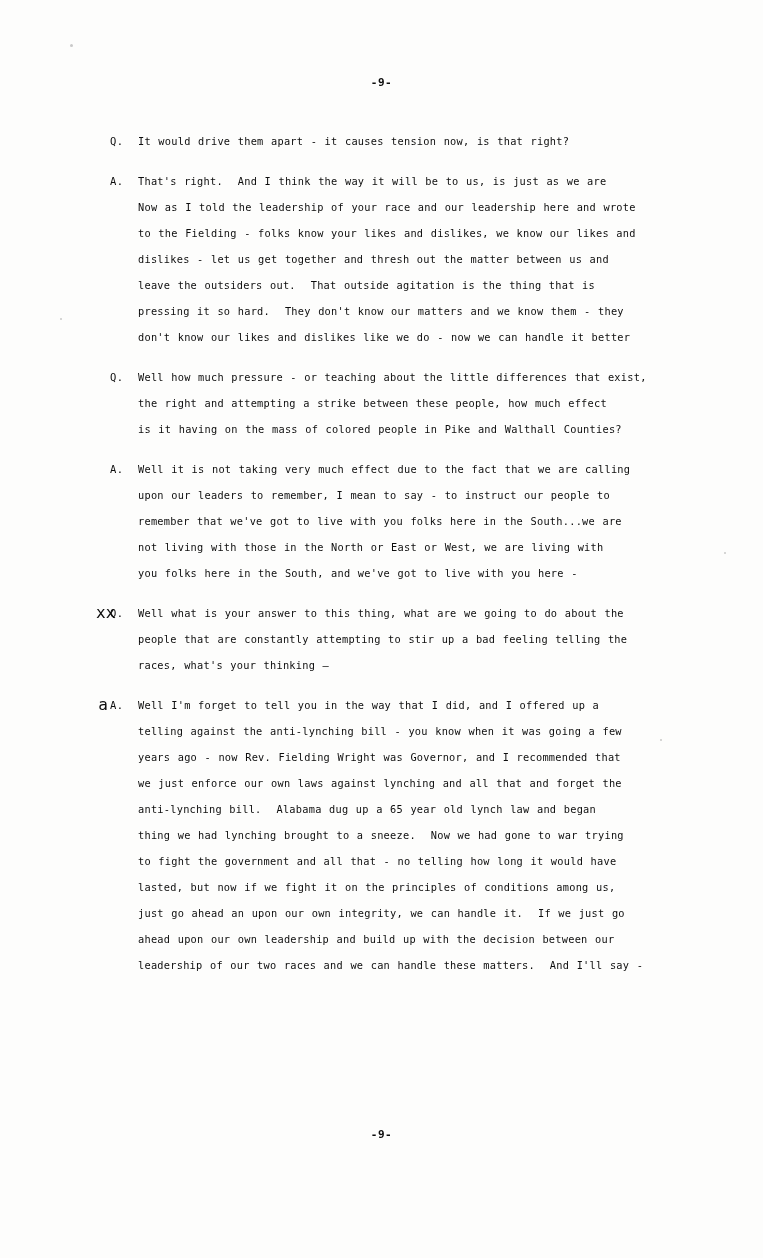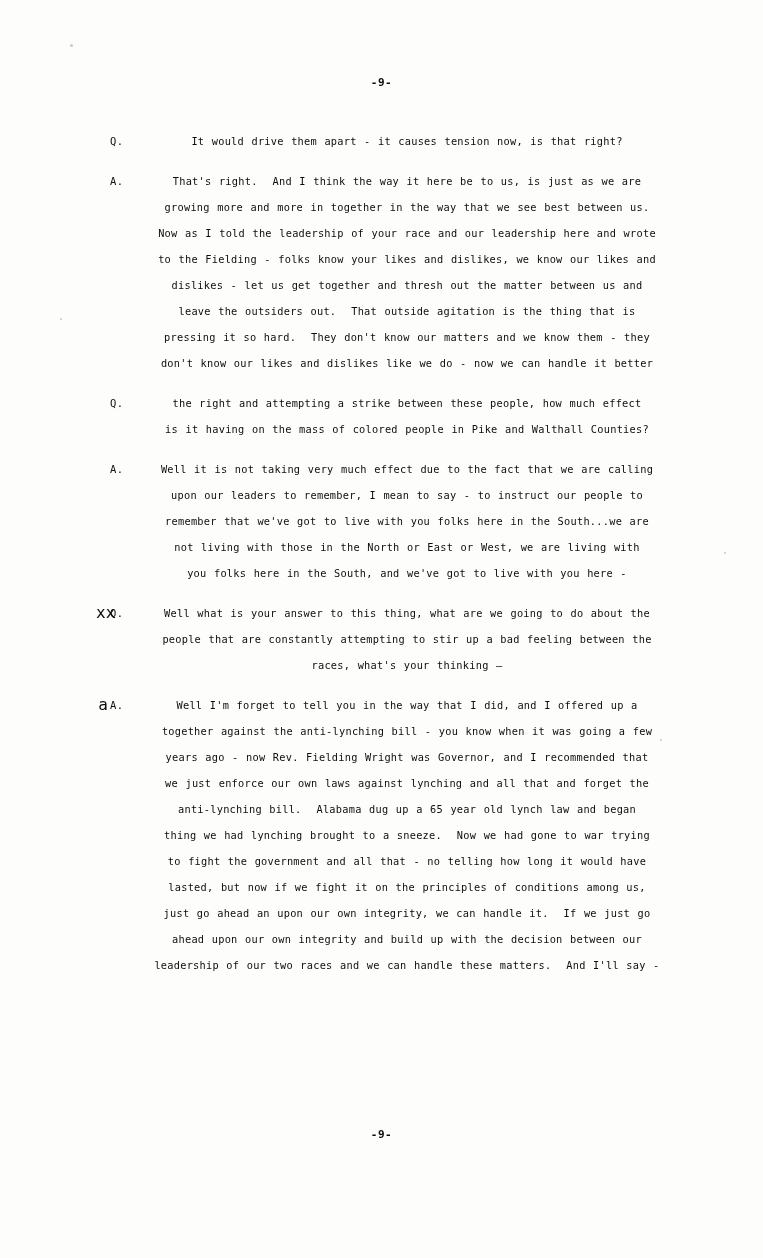--- a/index.html
+++ b/index.html
@@ -61,21 +61,20 @@
   }
   .speaker {
     width: 28px;
     flex: 0 0 28px;
     font-size: 10.5px;
     line-height: 26px;
     letter-spacing: 0.4px;
   }
   .lines {
     flex: 1 1 auto;
-    text-align: center;
   }
   .line {
     font-size: 10.3px;
     line-height: 26px;
     letter-spacing: 0.25px;
     white-space: pre-wrap;
     word-spacing: 1px;
   }
   .speck {
     position: absolute;
@@ -106,35 +105,35 @@
       <div class="speaker">Q.</div>
       <div class="lines">
         <div class="line">It would drive them apart - it causes tension now, is that right?</div>
       </div>
     </div>
 
     <div class="qa">
       <div class="marginal"></div>
       <div class="speaker">A.</div>
       <div class="lines">
-        <div class="line">That's right.  And I think the way it here be to us, is just as we are</div>
-        <div class="line">growing more and more in together in the way that we see best between us.</div>
+        <div class="line">That's right.  And I think the way it will be to us, is just as we are</div>
         <div class="line">Now as I told the leadership of your race and our leadership here and wrote</div>
         <div class="line">to the Fielding - folks know your likes and dislikes, we know our likes and</div>
         <div class="line">dislikes - let us get together and thresh out the matter between us and</div>
         <div class="line">leave the outsiders out.  That outside agitation is the thing that is</div>
         <div class="line">pressing it so hard.  They don't know our matters and we know them - they</div>
         <div class="line">don't know our likes and dislikes like we do - now we can handle it better</div>
       </div>
     </div>
 
     <div class="qa">
       <div class="marginal"></div>
       <div class="speaker">Q.</div>
       <div class="lines">
+        <div class="line">Well how much pressure - or teaching about the little differences that exist,</div>
         <div class="line">the right and attempting a strike between these people, how much effect</div>
         <div class="line">is it having on the mass of colored people in Pike and Walthall Counties?</div>
       </div>
     </div>
 
     <div class="qa">
       <div class="marginal"></div>
       <div class="speaker">A.</div>
       <div class="lines">
         <div class="line">Well it is not taking very much effect due to the fact that we are calling</div>
@@ -143,39 +142,39 @@
         <div class="line">not living with those in the North or East or West, we are living with</div>
         <div class="line">you folks here in the South, and we've got to live with you here -</div>
       </div>
     </div>
 
     <div class="qa">
       <div class="marginal">xx</div>
       <div class="speaker">Q.</div>
       <div class="lines">
         <div class="line">Well what is your answer to this thing, what are we going to do about the</div>
-        <div class="line">people that are constantly attempting to stir up a bad feeling between the</div>
+        <div class="line">people that are constantly attempting to stir up a bad feeling telling the</div>
         <div class="line">races, what's your thinking —</div>
       </div>
     </div>
 
     <div class="qa">
       <div class="marginal">a</div>
       <div class="speaker">A.</div>
       <div class="lines">
         <div class="line">Well I'm forget to tell you in the way that I did, and I offered up a</div>
-        <div class="line">together against the anti-lynching bill - you know when it was going a few</div>
+        <div class="line">telling against the anti-lynching bill - you know when it was going a few</div>
         <div class="line">years ago - now Rev. Fielding Wright was Governor, and I recommended that</div>
         <div class="line">we just enforce our own laws against lynching and all that and forget the</div>
         <div class="line">anti-lynching bill.  Alabama dug up a 65 year old lynch law and began</div>
         <div class="line">thing we had lynching brought to a sneeze.  Now we had gone to war trying</div>
         <div class="line">to fight the government and all that - no telling how long it would have</div>
         <div class="line">lasted, but now if we fight it on the principles of conditions among us,</div>
         <div class="line">just go ahead an upon our own integrity, we can handle it.  If we just go</div>
-        <div class="line">ahead upon our own integrity and build up with the decision between our</div>
+        <div class="line">ahead upon our own leadership and build up with the decision between our</div>
         <div class="line">leadership of our two races and we can handle these matters.  And I'll say -</div>
       </div>
     </div>
 
   </div>
 
   <div class="page-number-bottom">-9-</div>
 
 </div>
 

